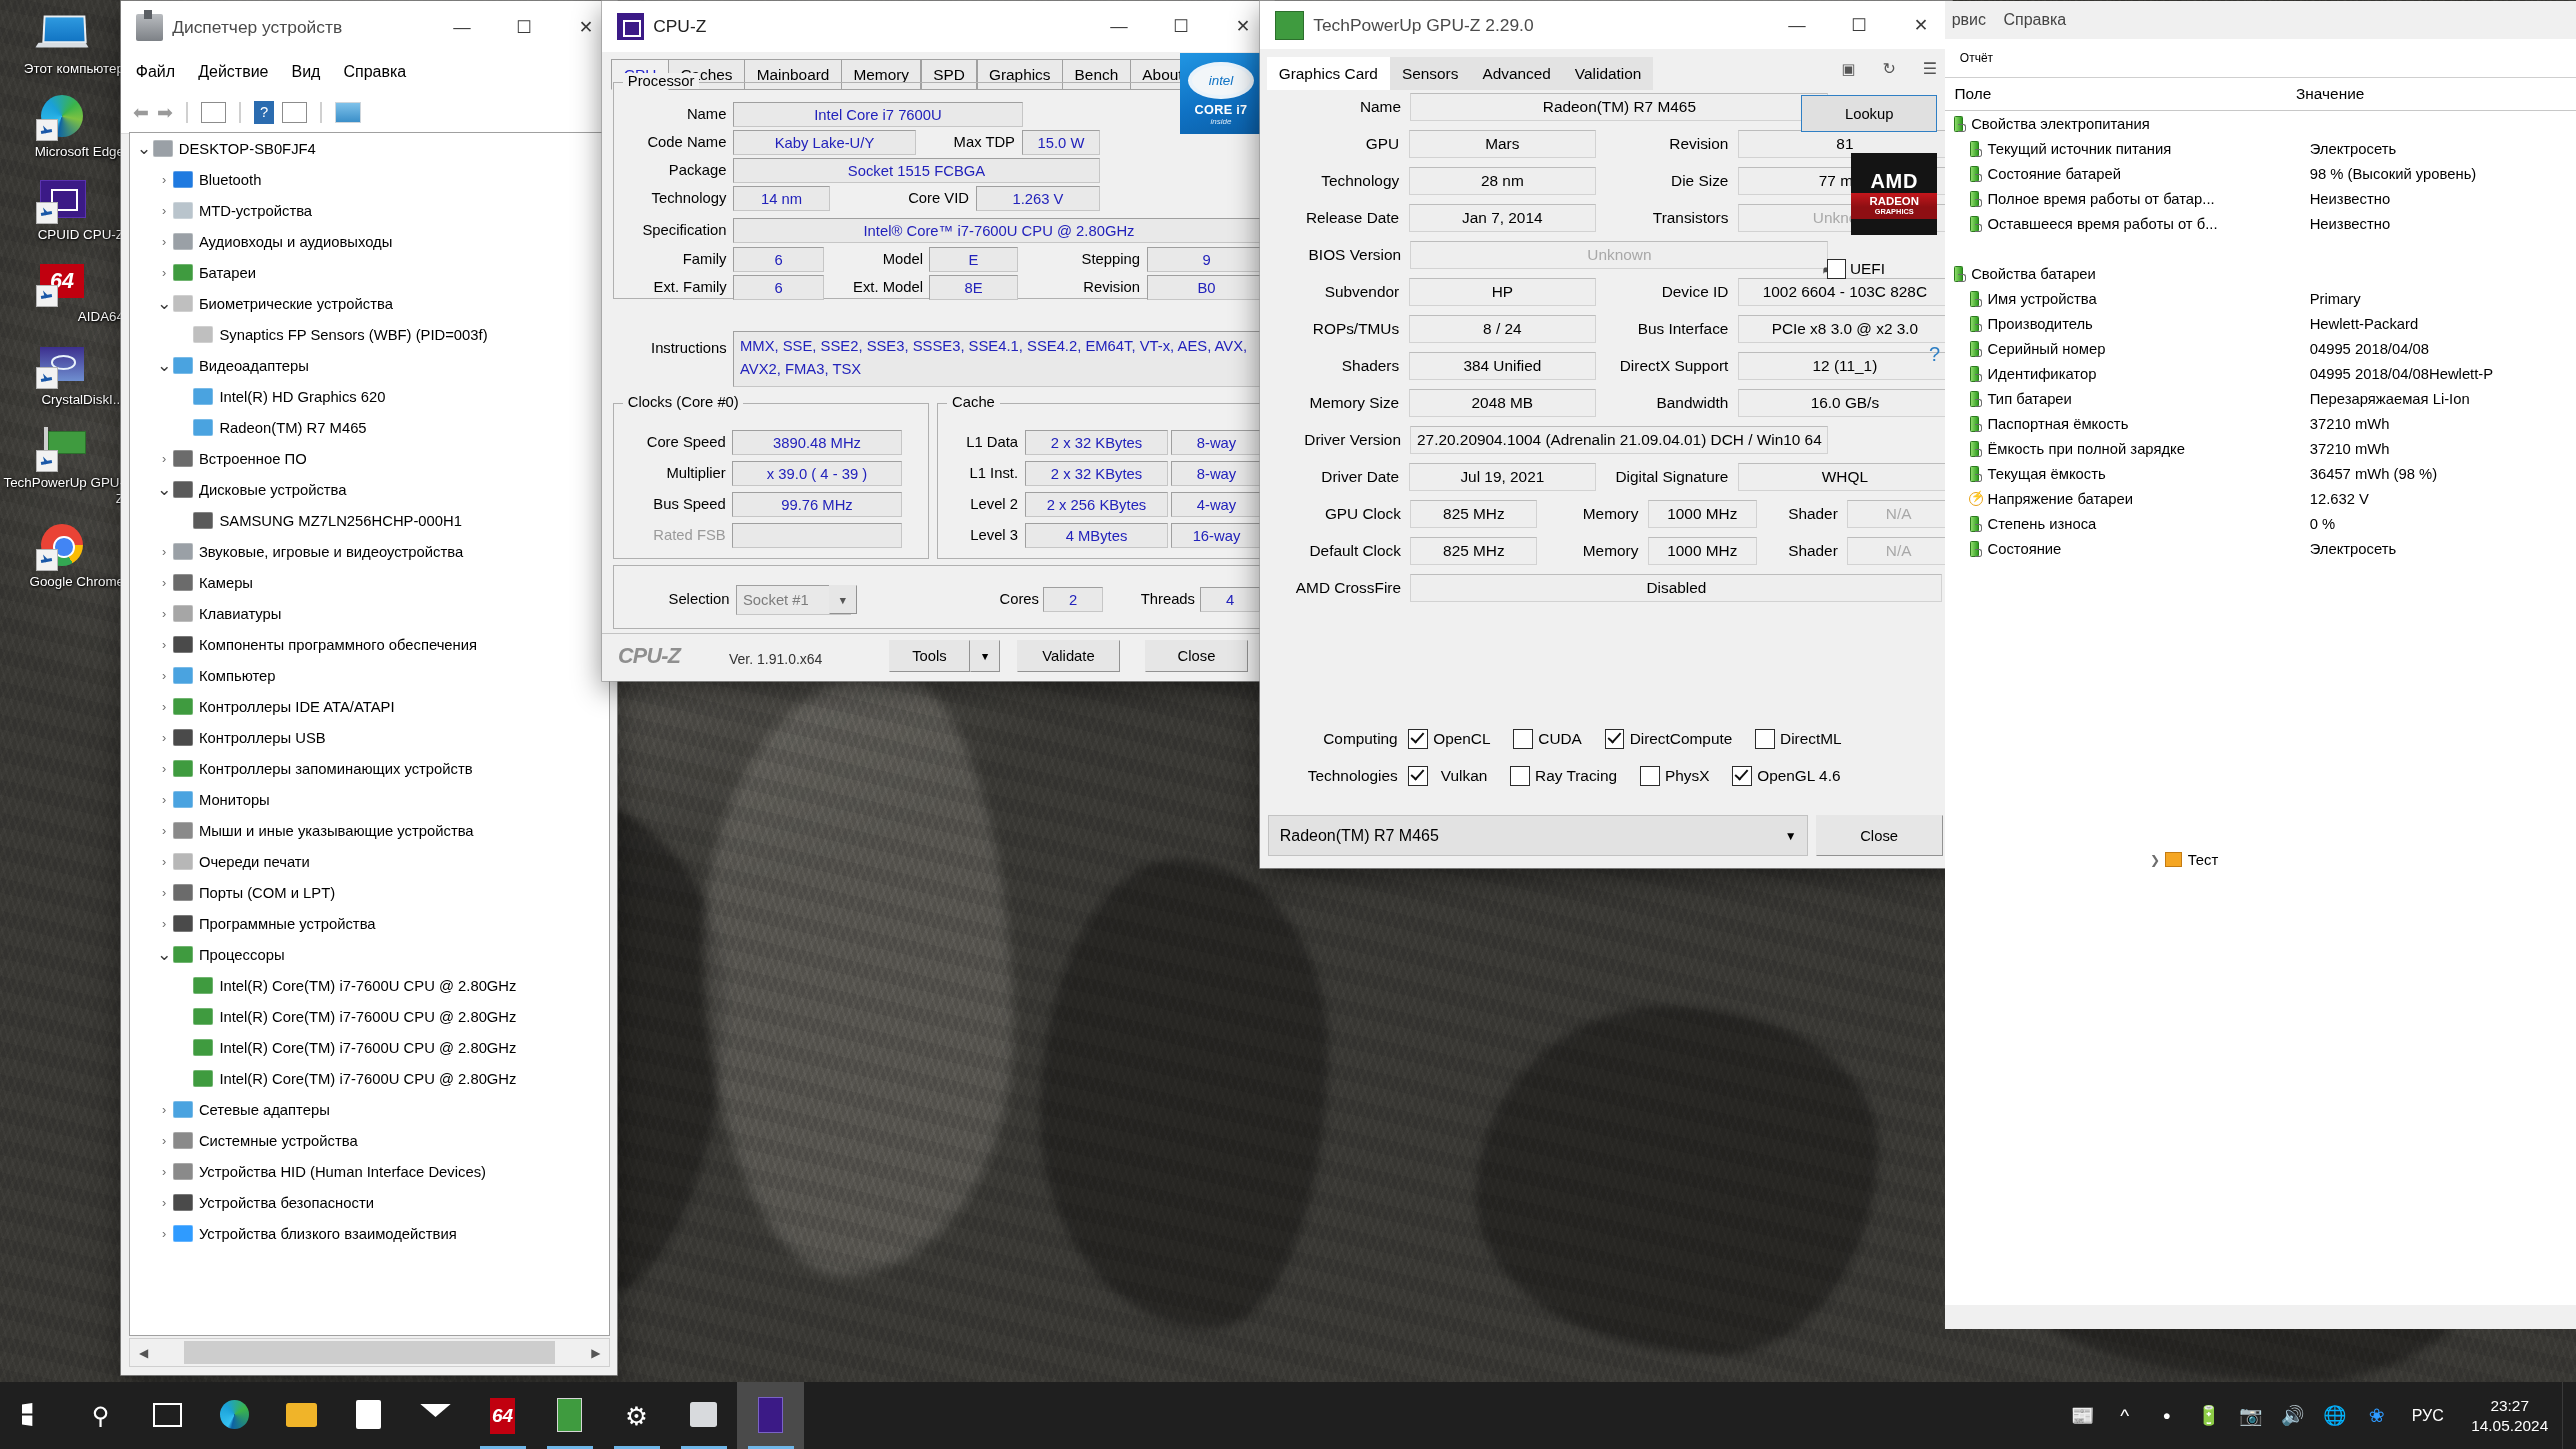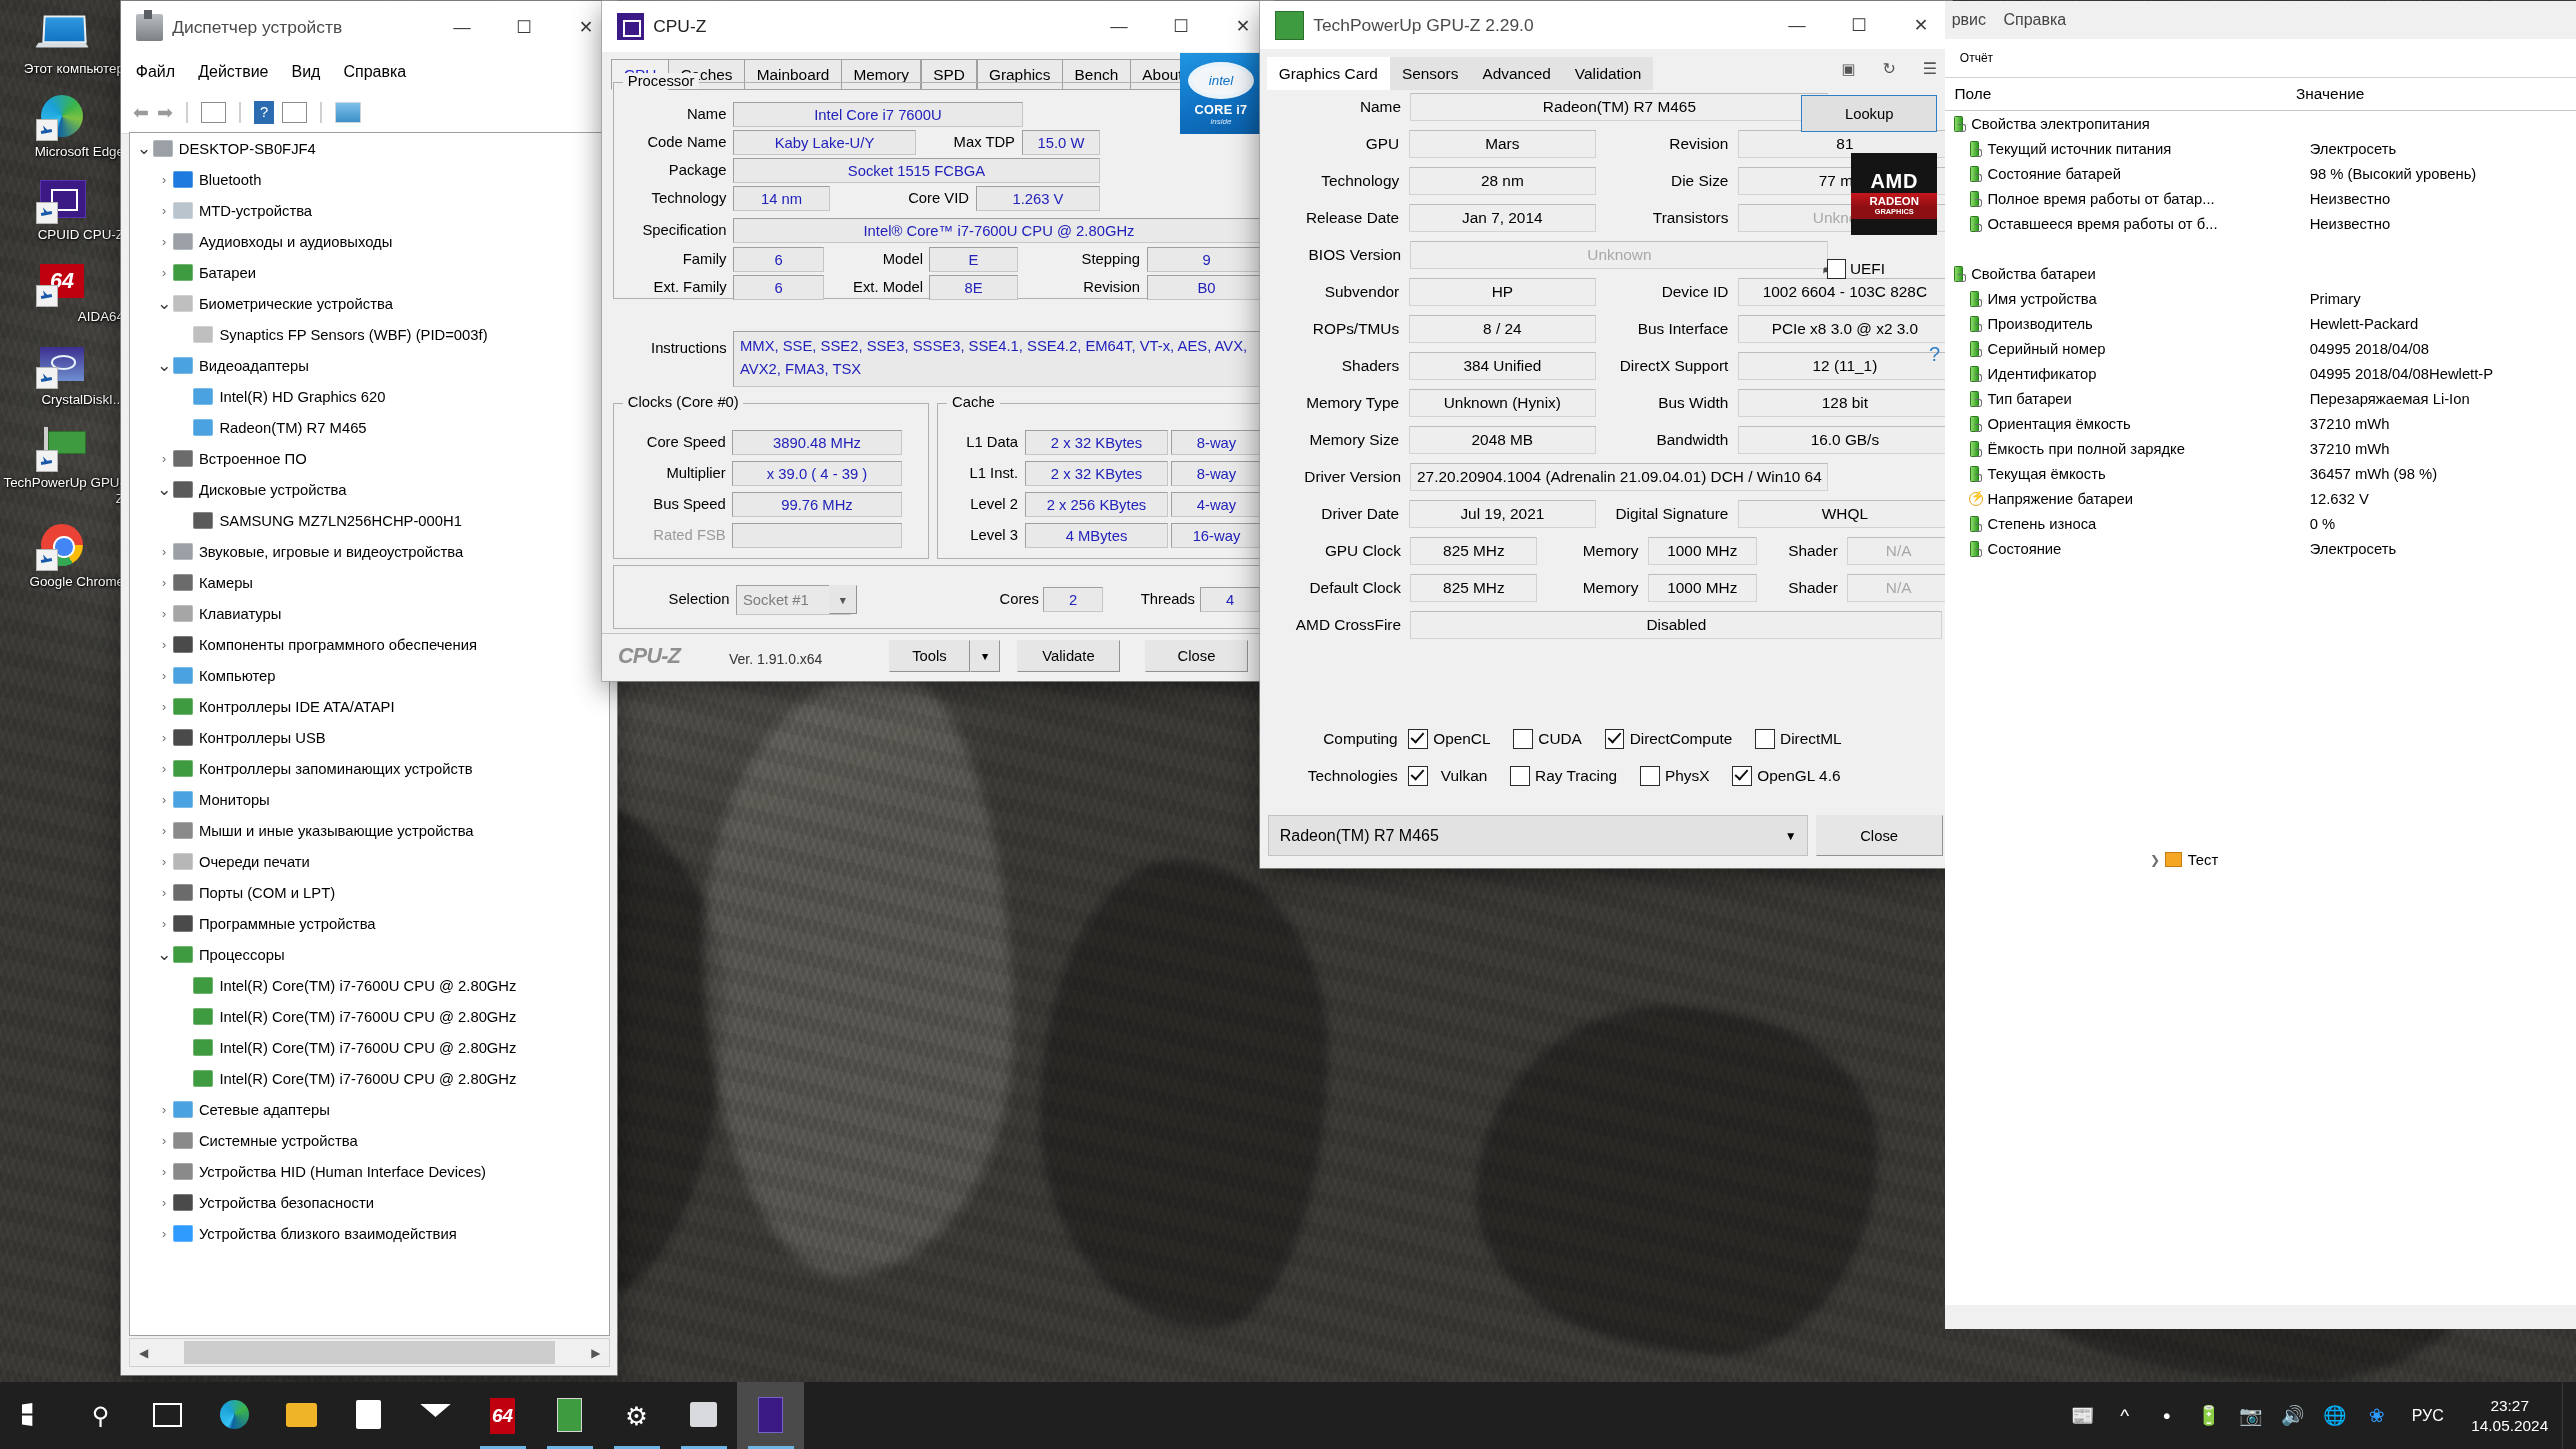--- a/index.html
+++ b/index.html
@@ -590,26 +590,20 @@
         <div class="glab" style="width: 134px;">Bus Interface</div>
         <div class="gfld" style="width: 215px;">PCIe x8 3.0 @ x2 3.0</div>
       </div>
       <div class="grow">
         <div class="glab" style="width: 141px;">Shaders</div>
         <div class="gfld" style="width: 188px;">384 Unified</div>
         <div class="glab" style="width: 134px;">DirectX Support</div>
         <div class="gfld" style="width: 215px;">12 (11_1)</div>
       </div>
       <div class="grow">
-        <div class="glab" style="width: 141px;">Memory Type</div>
-        <div class="gfld" style="width: 188px;">Unknown (Hynix)</div>
-        <div class="glab" style="width: 134px;">Bus Width</div>
-        <div class="gfld" style="width: 215px;">128 bit</div>
-      </div>
-      <div class="grow">
         <div class="glab" style="width: 141px;">Memory Size</div>
         <div class="gfld" style="width: 188px;">2048 MB</div>
         <div class="glab" style="width: 134px;">Bandwidth</div>
         <div class="gfld" style="width: 215px;">16.0 GB/s</div>
       </div>
       <div class="grow">
         <div class="glab" style="width: 141px;">Driver Version</div>
         <div class="gfld" style="width: 416px;">27.20.20904.1004 (Adrenalin 21.09.04.01) DCH / Win10 64</div>
       </div>
       <div class="grow">
@@ -799,21 +793,21 @@
       <div class="arow">
         <div style="width: 335px; display: flex; align-items: center; padding-left: 23px;">
           <span class="batico"></span>
           <span>Тип батареи</span>
         </div>
         <div style="flex: 1 1 0%; padding-left: 6.7px;">Перезаряжаемая Li-Ion</div>
       </div>
       <div class="arow">
         <div style="width: 335px; display: flex; align-items: center; padding-left: 23px;">
           <span class="batico"></span>
-          <span>Ориентация ёмкость</span>
+          <span>Паспортная ёмкость</span>
         </div>
         <div style="flex: 1 1 0%; padding-left: 6.7px;">37210 mWh</div>
       </div>
       <div class="arow">
         <div style="width: 335px; display: flex; align-items: center; padding-left: 23px;">
           <span class="batico"></span>
           <span>Ёмкость при полной зарядке</span>
         </div>
         <div style="flex: 1 1 0%; padding-left: 6.7px;">37210 mWh</div>
       </div>

